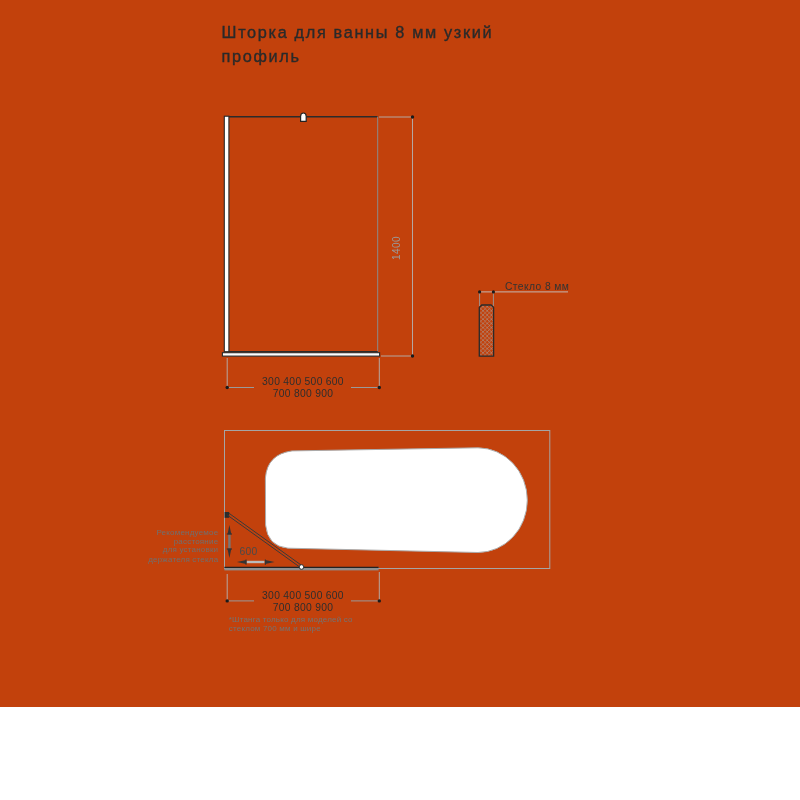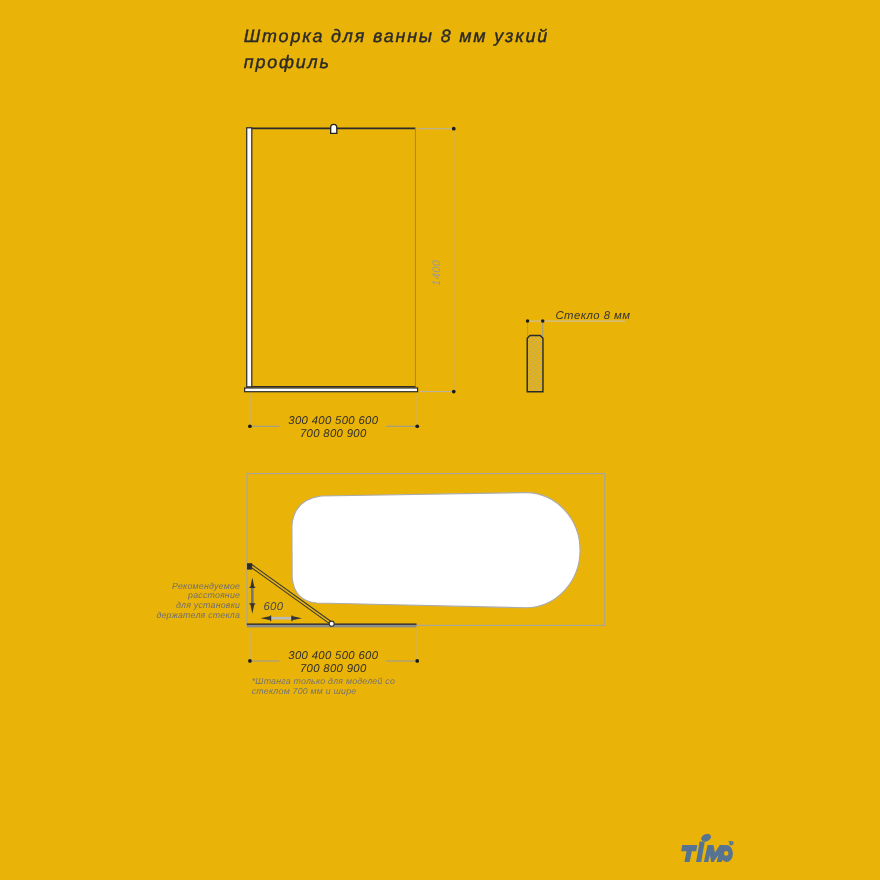--- a/index.html
+++ b/index.html
@@ -1,17 +1,17 @@
 <!DOCTYPE html>
 <html><head>
 <meta charset="utf-8">
 <style>
   html,body{margin:0;padding:0;background:#ffffff;}
-  #page{position:relative;width:800px;height:800px;background:#eab308;overflow:hidden;will-change:transform;transform:translateZ(0);
-        font-family:"Liberation Sans", sans-serif;font-style:italic;}
+  #page{position:relative;width:800px;height:707px;background:#c2410c;overflow:hidden;will-change:transform;transform:translateZ(0);
+        font-family:"Liberation Sans", sans-serif;}
   svg text{font-family:"Liberation Sans", sans-serif;}
 </style>
 </head>
 <body>
 <div id="page">
 <svg width="800" height="800" viewBox="0 0 800 800" xmlns="http://www.w3.org/2000/svg">
   <defs>
     <pattern id="hatch" width="4.2" height="4.2" patternUnits="userSpaceOnUse">
       <path d="M0 4.2 L4.2 0 M-1 1 L1 -1 M3.2 5.2 L5.2 3.2" stroke="#a3a3a3" stroke-width="0.5" fill="none"></path>
       <path d="M0 0 L4.2 4.2 M-1 3.2 L1 5.2 M3.2 -1 L5.2 1" stroke="#a3a3a3" stroke-width="0.5" fill="none"></path>

